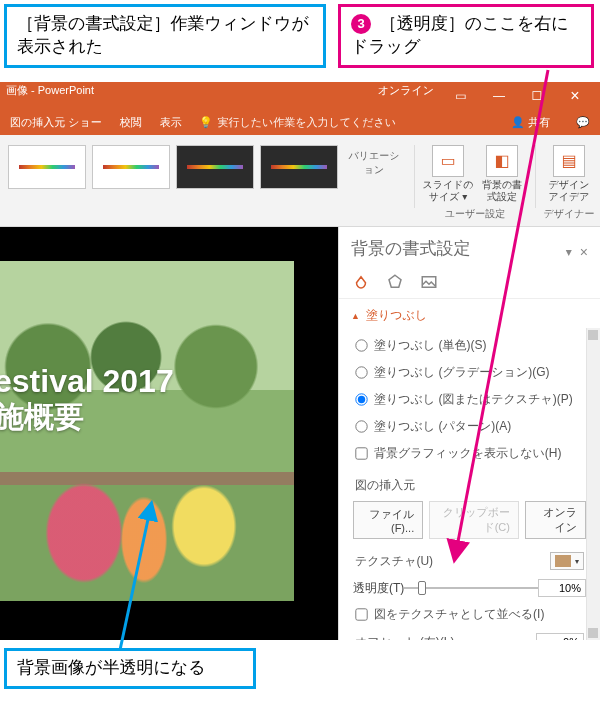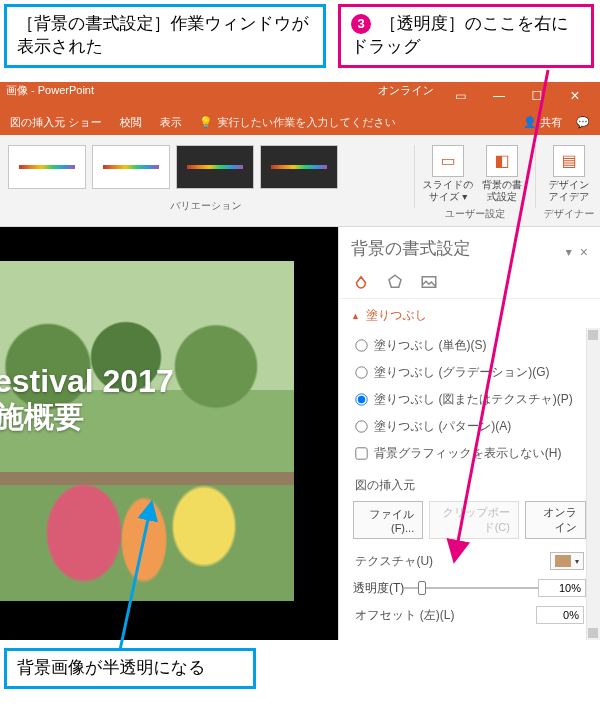--- a/index.html
+++ b/index.html
@@ -51,34 +51,34 @@
 
   
   .ribbon-tabs {
     height: 26px;
     background: #d85c2c;
     display: flex; align-items: center;
     padding: 0 10px; gap: 18px;
     color: #fff; font-size: 11px;
   }
   .ribbon-tabs .tell { opacity: .9; display: flex; align-items: center; gap: 4px;}
-  .ribbon-tabs .right { margin-left: auto; display: flex; align-items: center; gap: 14px;}
+  .ribbon-tabs .right { margin-left: auto; display: flex; align-items: center; gap: 26px;}
 
   
   .ribbon-body {
     height: 92px;
     background: #f3f3f3;
     border-bottom: 1px solid #d9d9d9;
     display: flex; align-items: flex-start;
     padding: 6px 4px 0 4px;
     gap: 4px;
   }
   .variations {
     display: flex; gap: 6px; padding: 4px; flex: 1;
-    flex-direction: column;
+    flex-direction: row;
   }
   .var-row { display: flex; gap: 6px;}
   .thumb {
     width: 78px; height: 44px; border: 1px solid #c7c7c7; background: #fff;
     display:flex;align-items:center;justify-content:center;
   }
   .thumb.dark { background: #2b2b2b;}
   .thumb .strip { width:56px;height:4px;background: linear-gradient(90deg,#c0392b,#e67e22,#f1c40f,#2ecc71,#3498db,#9b59b6); }
   .group-label { font-size: 10px; color: #666; text-align: center; margin-top: 4px;}
   .vsep { width:1px; background:#dcdcdc; align-self:stretch; margin: 4px 2px 18px;}
@@ -385,20 +385,24 @@
 
         <div class="slider-row">
           <span>透明度(T)</span>
           <div class="slider-track">
             <div class="line"></div>
             <div class="knob" style="left:10%"></div>
           </div>
           <input class="valbox" value="10%" style="">
         </div>
 
+        <label class="chk-row">
+          <input type="checkbox" style="">
+            <span>図をテクスチャとして並べる(I)</span>
+        </label>
 
         <div class="field-row">
           <span>オフセット (左)(L)</span>
           <span style="flex:1"></span>
           <input class="valbox" value="0%" style="">
         </div>
 
         <div class="scroll-track">
           <div class="scroll-thumb" style="top:2px"></div>
           <div class="scroll-thumb" style="bottom:2px;top:auto"></div>

